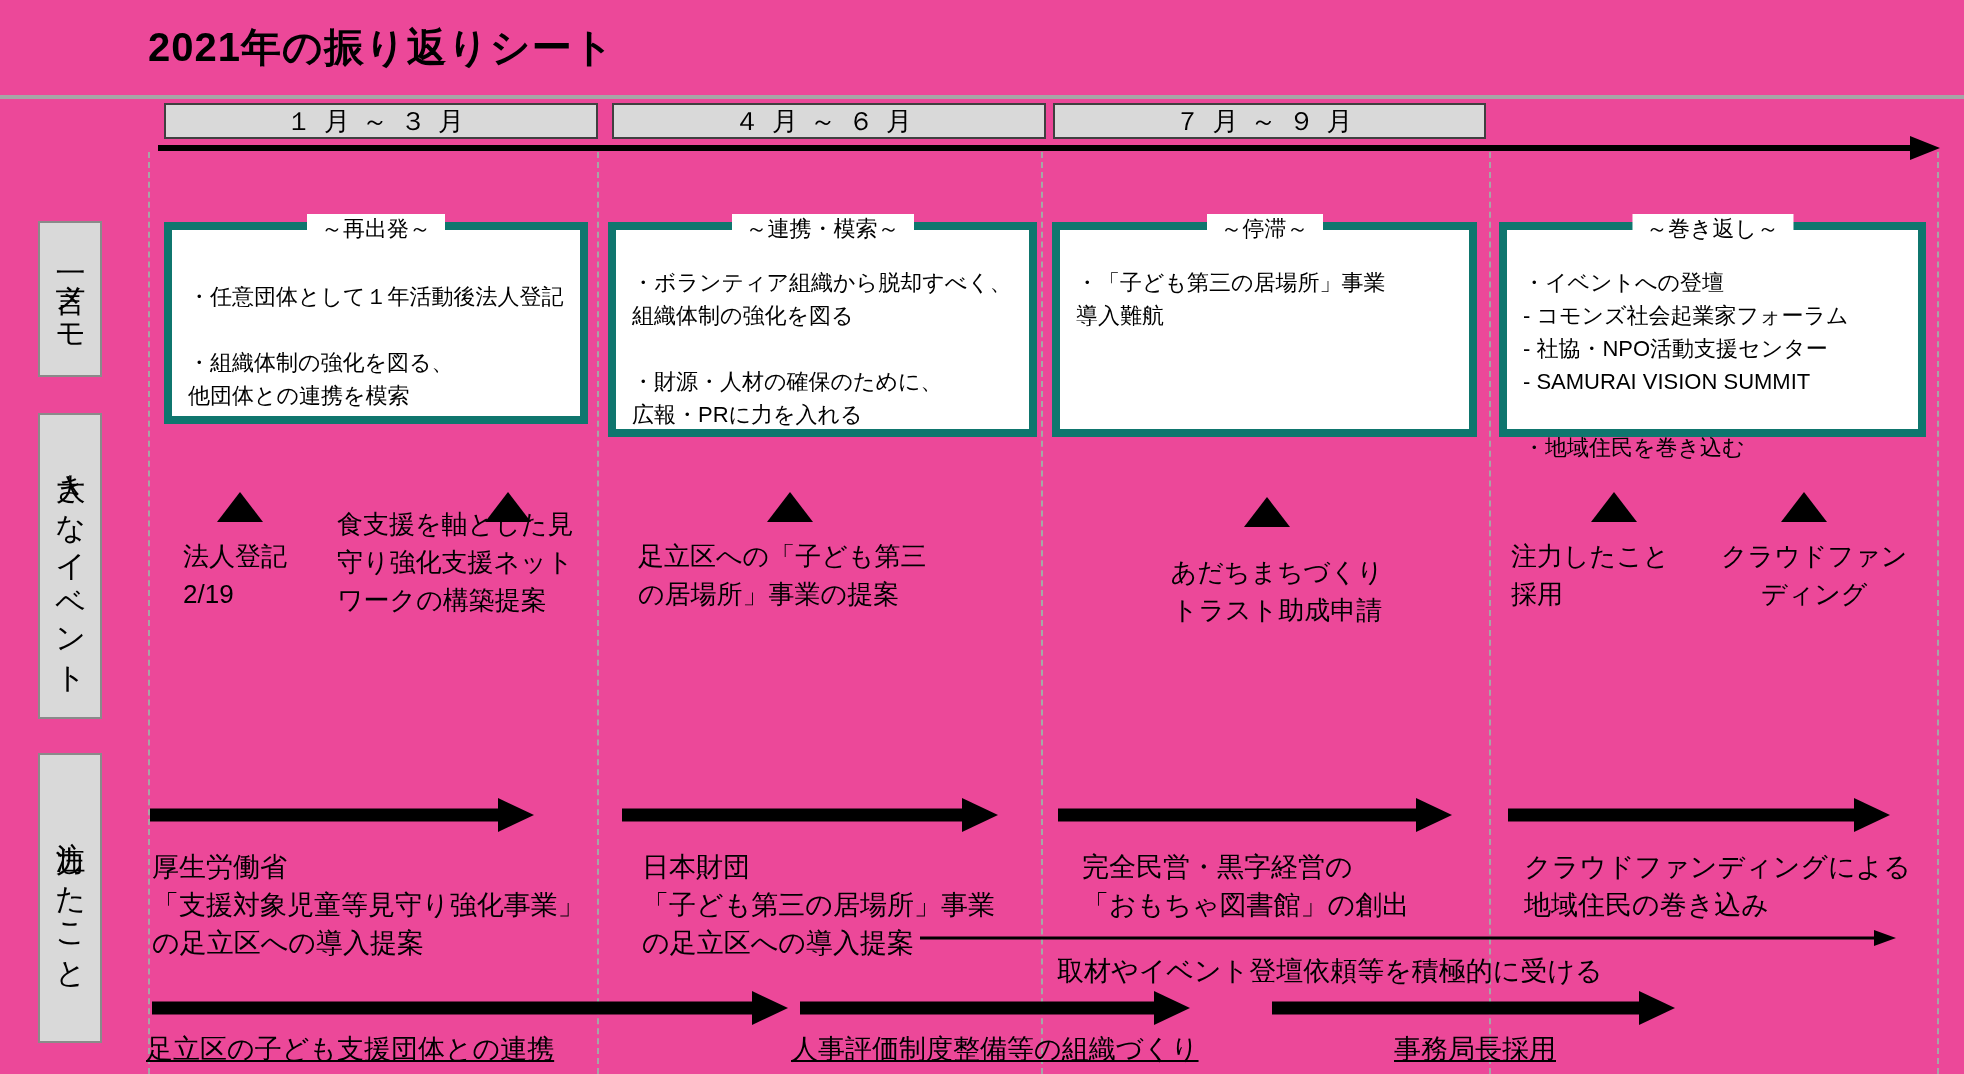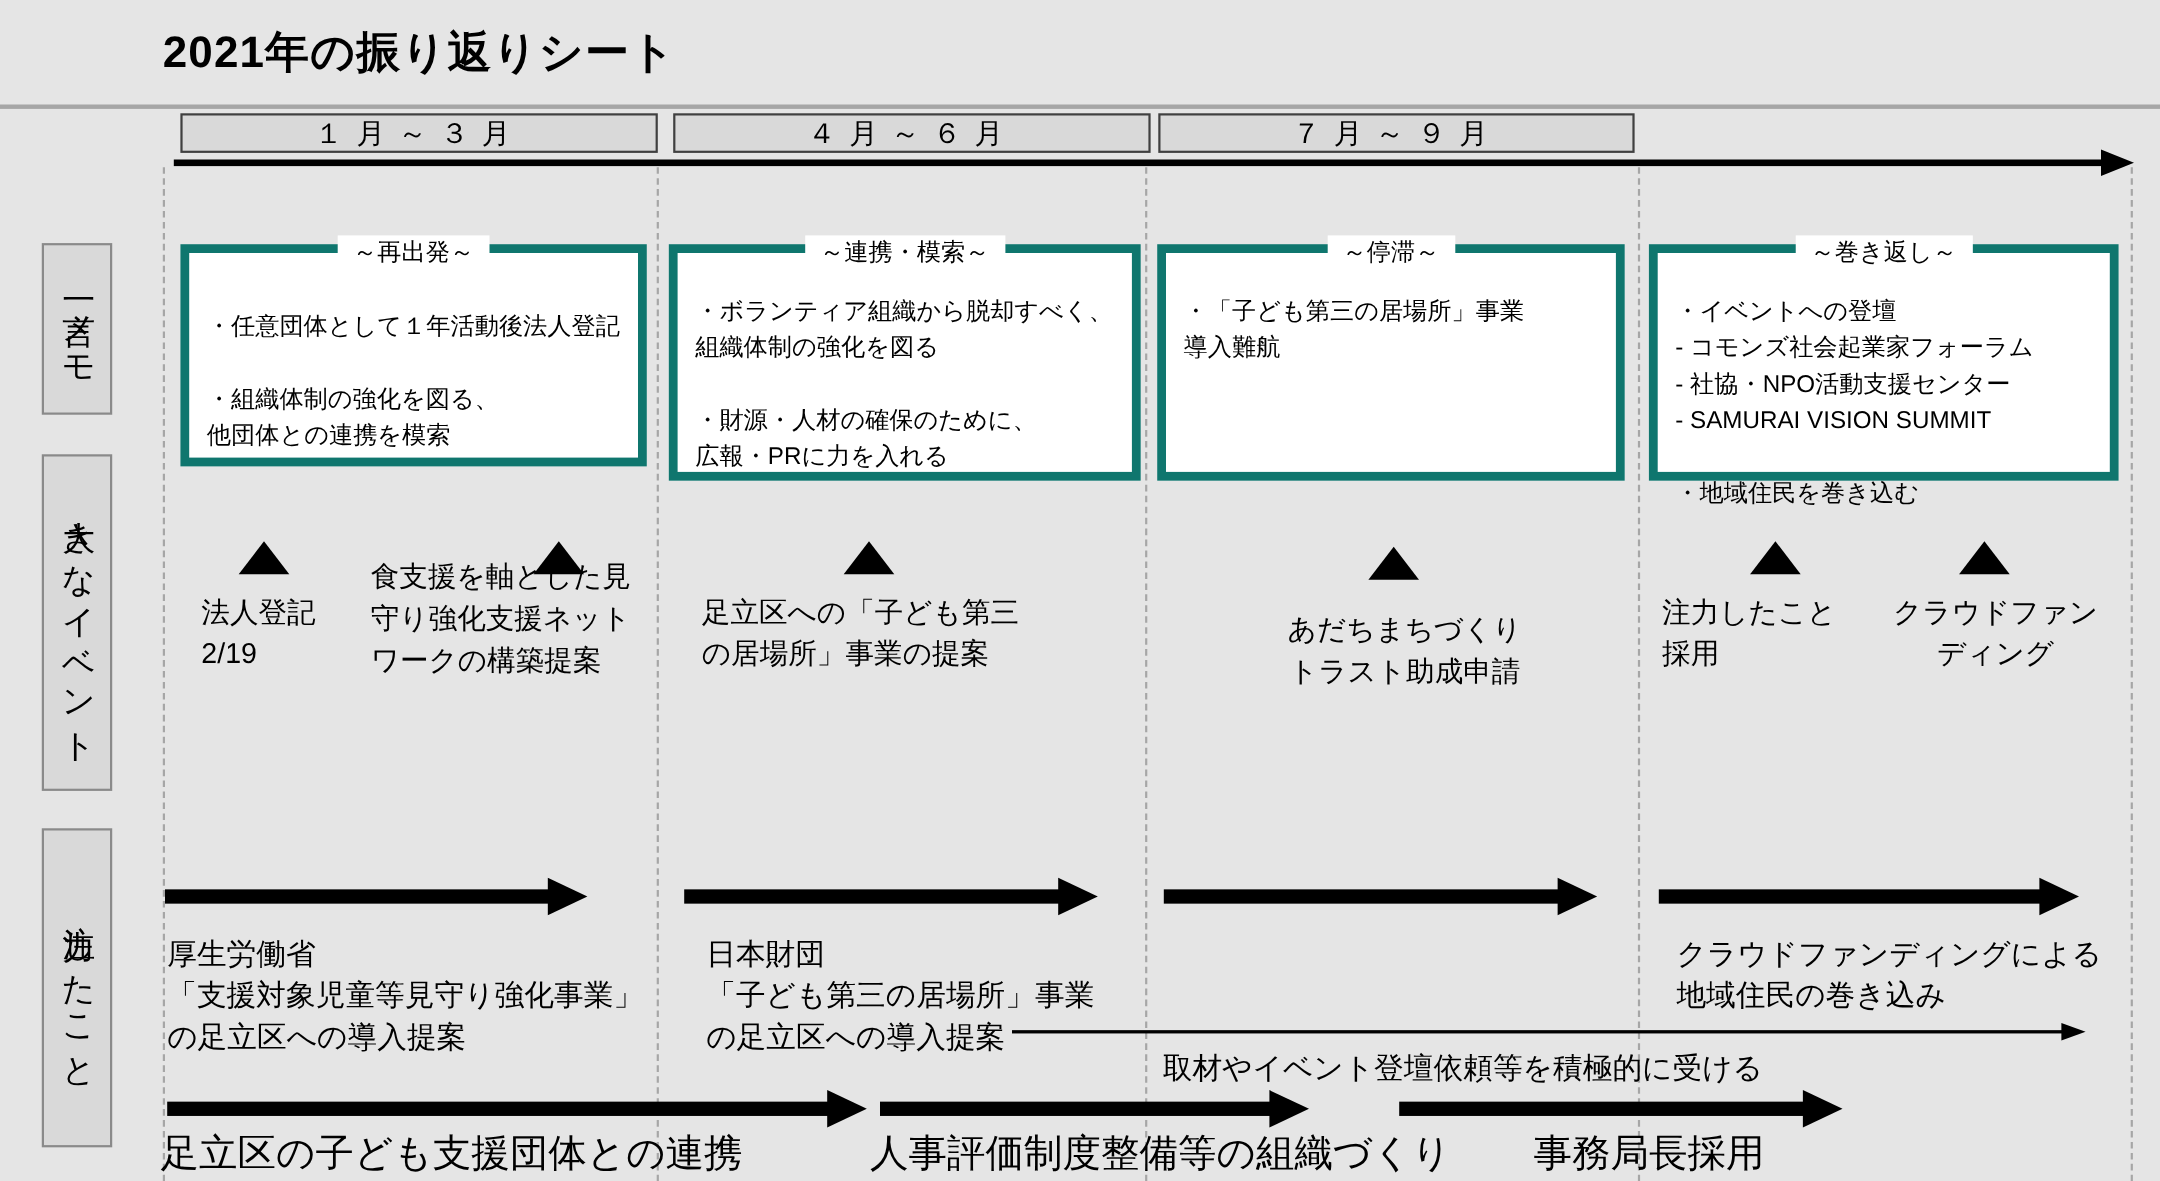--- a/index.html
+++ b/index.html
@@ -1,16 +1,16 @@
 <!DOCTYPE html>
 <html lang="ja"><head>
 <meta charset="utf-8">
 <style>
   html,body{margin:0;padding:0;background:#fff;}
-  .page{position:relative;width:1964px;height:1074px;background:#e5e5e5;overflow:hidden;
+  .page{position:relative;width:1964px;height:1074px;background:#ec4899;overflow:hidden;
         font-family:"Liberation Sans",sans-serif;color:#000;}
   .abs{position:absolute;}
   .pre{white-space:pre-line;}
 
   .page-title{font-size:40px;font-weight:600;letter-spacing:1px;}
   .rule{background:#a6a6a6;}
 
   .qheader{background:#d9d9d9;border:2px solid #404040;display:flex;align-items:center;
            justify-content:center;font-size:26px;letter-spacing:12px;box-sizing:border-box;}
 
@@ -36,21 +36,21 @@
                 border-left-color:#000;}
   .arrow-timeline .shaft{height:6px;right:28px;}
   .arrow-timeline .head{border-left-width:30px;border-top-width:12px;border-bottom-width:12px;}
   .arrow-thick .shaft{height:13px;right:34px;}
   .arrow-thick .head{border-left-width:36px;border-top-width:17px;border-bottom-width:17px;}
   .arrow-thin .shaft{height:3px;right:20px;}
   .arrow-thin .head{border-left-width:22px;border-top-width:8px;border-bottom-width:8px;}
 
   .sep{border-left:2px dashed #a6a6a6;width:0;}
   .focuslabel{font-size:27px;line-height:38px;}
-  .bottomlabel{font-size:35px;line-height:34px;white-space:nowrap;}
+  .bottomlabel{font-size:27px;line-height:34px;white-space:nowrap;text-decoration:underline;}
 </style>
 </head>
 <body>
 
 <div class="page">
 
   <div class="abs page-title" style="left:148px;top:20px;">2021年の振り返りシート</div>
   <div class="abs rule" style="left:0;top:95px;width:1964px;height:4px;"></div>
 
   <div class="abs qheader" style="left:164px;top:103px;width:434px;height:36px;">
@@ -145,20 +145,22 @@
     <div class="shaft" style="width:348px;"></div>
     <div class="head"></div>
   </div>
 
   <div class="abs focuslabel pre" style="left:152px;top:848px;">厚生労働省
 「支援対象児童等見守り強化事業」
 の足立区への導入提案</div>
   <div class="abs focuslabel pre" style="left:642px;top:848px;">日本財団
 「子ども第三の居場所」事業
 の足立区への導入提案</div>
+  <div class="abs focuslabel pre" style="left:1082px;top:848px;">完全民営・黒字経営の
+「おもちゃ図書館」の創出</div>
   <div class="abs focuslabel pre" style="left:1524px;top:848px;">クラウドファンディングによる
 地域住民の巻き込み</div>
 
   <div class="abs harrow arrow-thin" style="left:920px;top:929px;width:976px;height:18px;">
     <div class="shaft" style="width:956px;"></div>
     <div class="head"></div>
   </div>
   <div class="abs focuslabel" style="left:1057px;top:952px;">取材やイベント登壇依頼等を積極的に受ける</div>
 
   <div class="abs harrow arrow-thick" style="left:152px;top:991px;width:636px;height:34px;">

